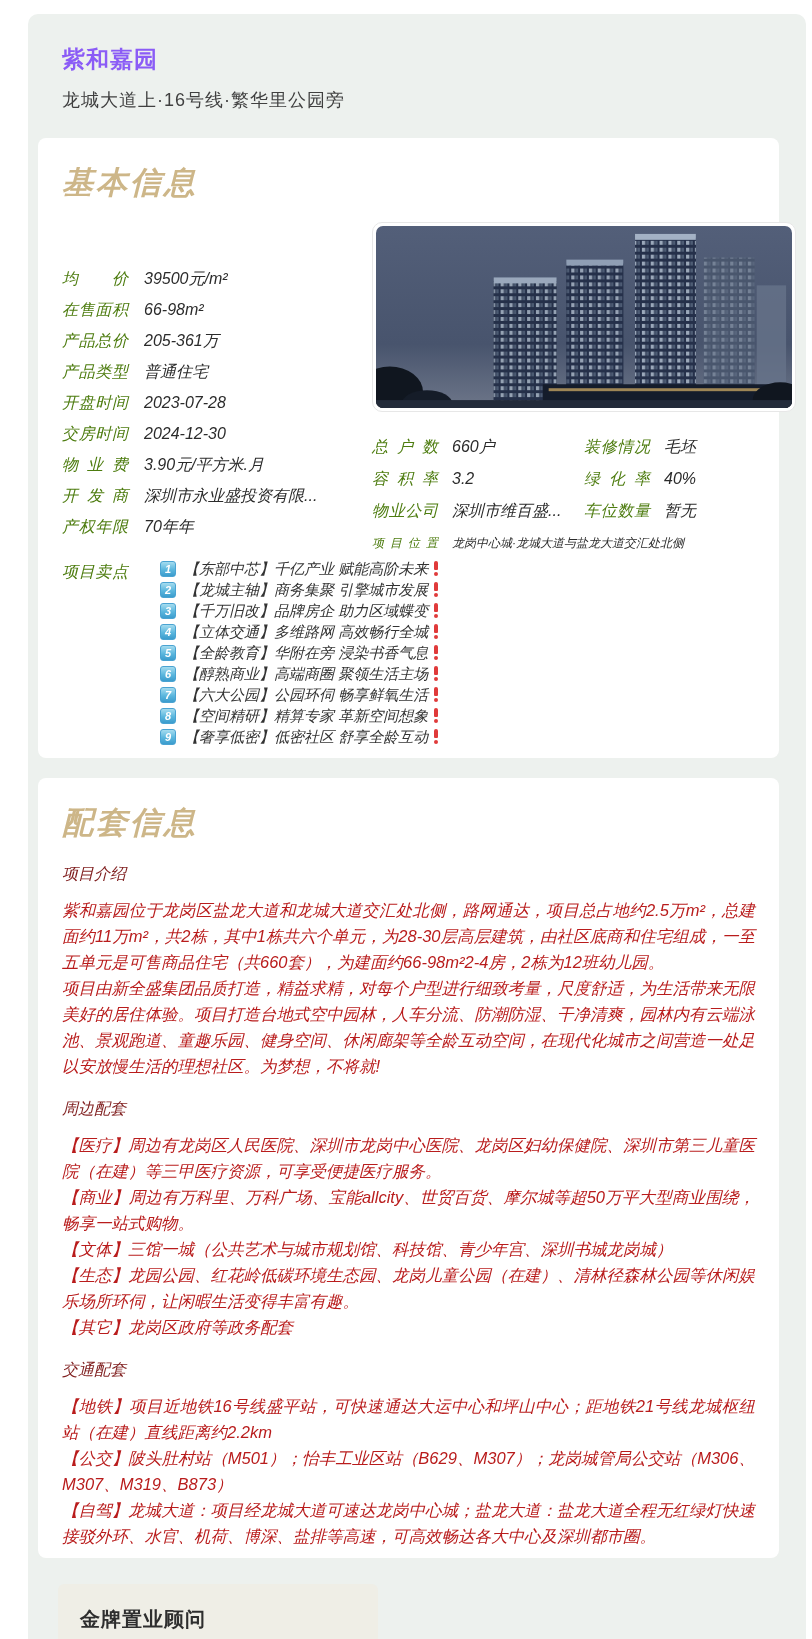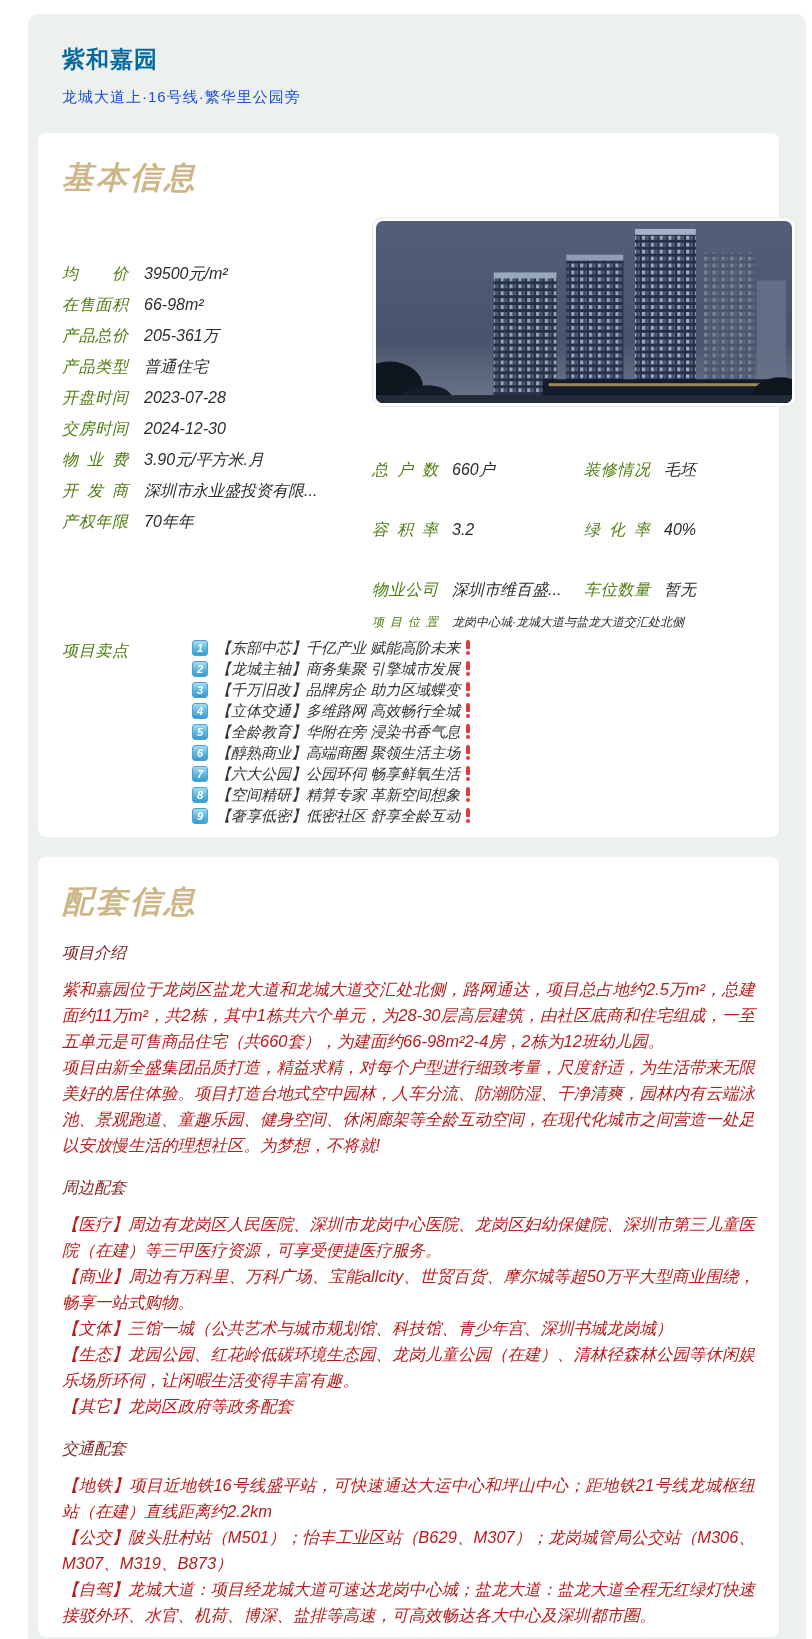--- a/index.html
+++ b/index.html
@@ -11,22 +11,22 @@
   }
   .panel {
     margin: 14px 6px 0 28px;
     background: #edf1ee;
     border-radius: 10px;
     padding: 26px 0 46px 0;
     overflow: hidden;
   }
   
   .hd { padding: 4px 34px 6px 34px; }
-  .hd-title { font-size: 23px; font-weight: bold; color: #0369a1; letter-spacing: 1px; }
-  .hd-sub { margin-top: 13px; font-size: 15px; color: #1d4ed8; letter-spacing: 1px; }
+  .hd-title { font-size: 23px; font-weight: bold; color: #8b5cf6; letter-spacing: 1px; }
+  .hd-sub { margin-top: 13px; font-size: 18px; color: #404040; letter-spacing: 1px; }
   
   .card {
     background: #ffffff;
     border-radius: 8px;
     margin: 20px 27px 0 10px;
     padding: 20px 24px 9px 24px;
     font-style: italic;
   }
   .sec-title {
     font-size: 31px; font-weight: bold; color: #cdb688; letter-spacing: 3px;
@@ -42,26 +42,26 @@
   }
   .fvalue { color: #2b2b2b; }
   .bi-right { flex: 1; padding-left: 10px; }
   .bi-photo {
     width: 424px; height: 190px; border: 1px solid #e7e7e7; border-radius: 10px;
     padding: 3px; background: #fff; margin-left: auto;
   }
   .bi-photo svg { display: block; width: 100%; height: 100%; border-radius: 7px; }
   .bi-grid { margin-top: 26px; }
   .bi-grid-row { display: flex; margin-bottom: 14px; font-size: 16px; line-height: 18px; }
-  .bi-cell { display: flex; align-items: flex-end; width: 50%; margin-top: 28px; }
+  .bi-cell { display: flex; align-items: flex-end; width: 50%; }
   .bi-cell .flabel { min-width: 66px; margin-right: 14px; }
   .bi-loc { display: flex; align-items: baseline; font-size: 12px; line-height: 18px; }
   .bi-loc .flabel { min-width: 66px; margin-right: 14px; }
   
-  .sp { display: flex; margin-top: 8px; gap: 32px; }
+  .sp { display: flex; margin-top: 8px; }
   .sp .flabel { margin-top: 2px; }
   .sp-list { margin-left: 16px; }
   .sp-item { display: flex; align-items: center; font-size: 15px; color: #333; margin-bottom: 4px; line-height: 17px; }
   .keycap {
     flex: none; width: 16px; height: 16px; border-radius: 3px;
     background: linear-gradient(180deg, #a5dcef 0%, #5bb7de 55%, #3b9ccd 100%);
     border: 1px solid #4aa3d2;
     color: #fff; font-size: 11px; font-weight: bold; text-align: center; line-height: 14px;
     margin-right: 8px;
   }

